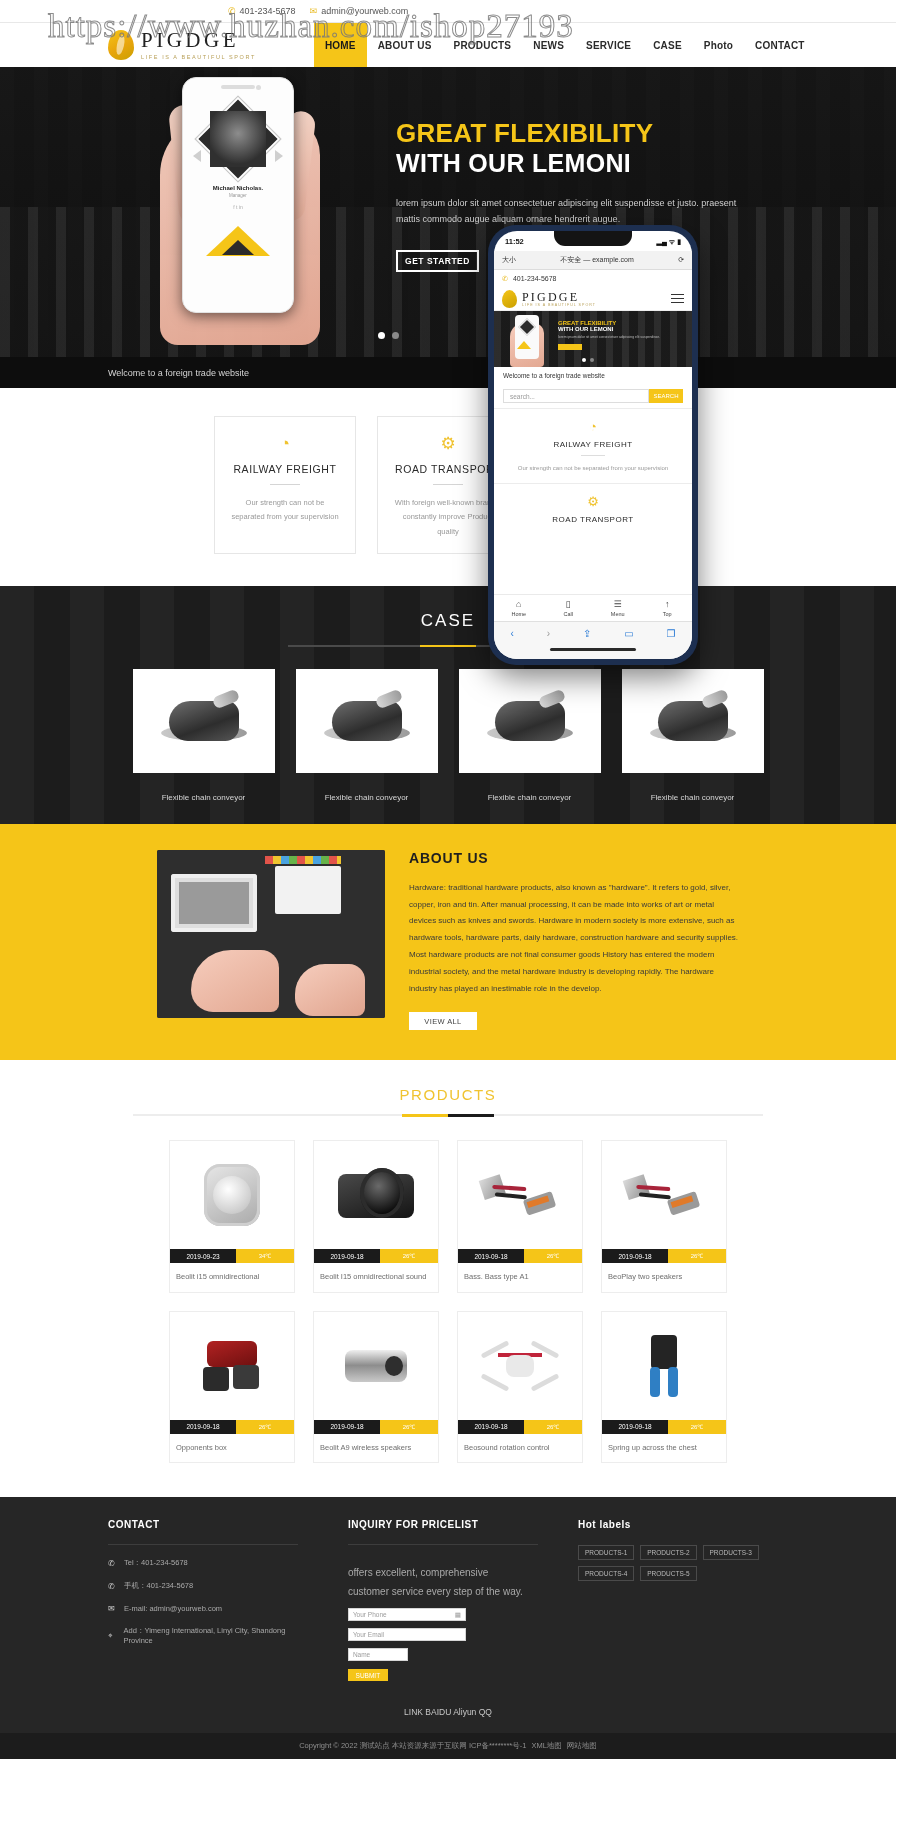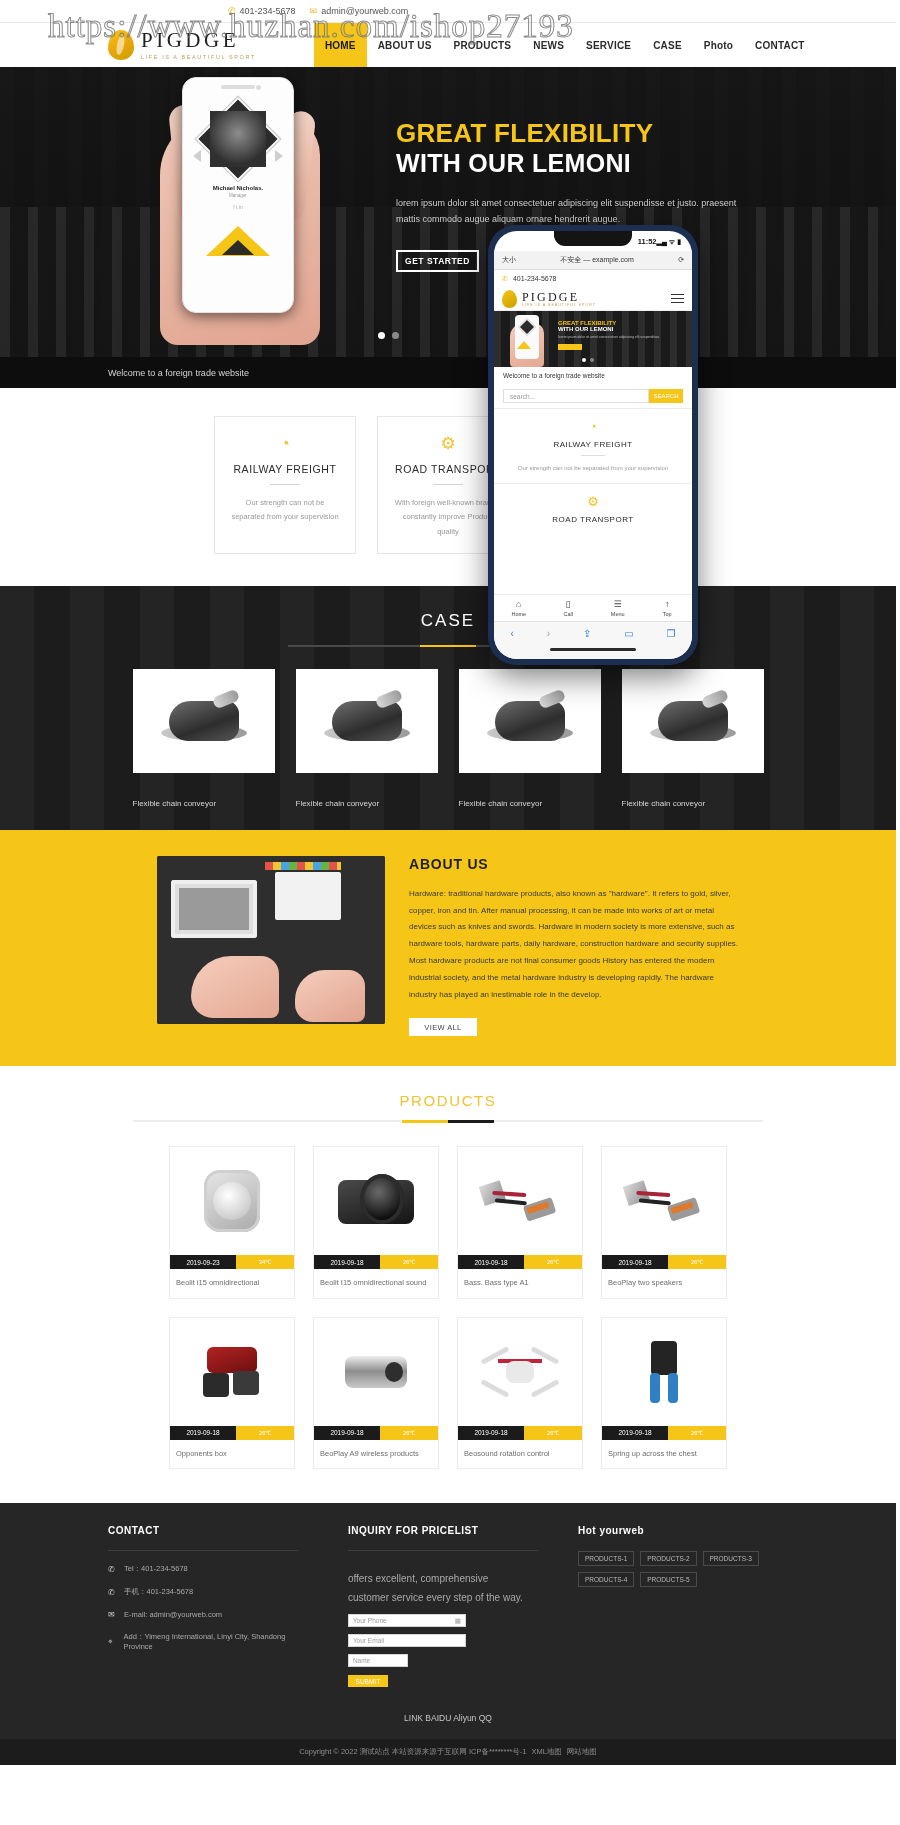--- a/index.html
+++ b/index.html
@@ -112,21 +112,21 @@
   .case-row { display:flex; justify-content:center; gap:21px; margin-top:22px; }
   .case-card { width:142px; }
   .case-img { width:142px; height:104px; background:#fff; display:flex;align-items:center;justify-content:center;}
   .mouse { width:86px;height:52px;position:relative;}
   .mouse .body{position:absolute;left:8px;top:6px;width:70px;height:40px;border-radius:34px 20px 22px 30px;
      background:linear-gradient(160deg,#6f6f6f,#2d2d2d 60%,#565656);}
   .mouse .sh{position:absolute;left:0;top:30px;width:86px;height:16px;border-radius:50%;
      background:linear-gradient(90deg,#c9c9c9,#9b9b9b);}
   .mouse .st{position:absolute;left:52px;top:-2px;width:26px;height:12px;border-radius:8px;
      background:linear-gradient(90deg,#d8d8d8,#9a9a9a); transform:rotate(-22deg);}
-  .case-cap { text-align:left; color:#d6d6d6; font-size:8px; margin-top:26px; }
+  .case-cap { text-align:center; color:#d6d6d6; font-size:8px; margin-top:20px; }
 
   
   .about { background:#f5c518; padding:26px 0 30px; display:flex; justify-content:center; gap:24px;}
   .about-img { width:228px; height:168px; border-radius:2px; position:relative; overflow:hidden;
      background:linear-gradient(135deg,#2a2a2a 0%,#3a3a3a 48%,#262626 100%); }
   .about-img .desk{position:absolute;inset:0;background:#2e2e2e;}
   .about-img .lap{position:absolute;left:14px;top:24px;width:86px;height:58px;background:#dedede;border-radius:3px;
      box-shadow:inset 0 0 0 4px #efefef;}
   .about-img .lap:after{content:"";position:absolute;left:8px;top:8px;right:8px;bottom:8px;background:#9a9a9a;}
   .about-img .pad{position:absolute;left:118px;top:16px;width:66px;height:48px;background:#f2f2f2;border-radius:2px;}
@@ -211,21 +211,21 @@
   .tag { border:1px solid #4a4a4a; color:#b9b9b9; font-size:6.5px; padding:3px 6px; }
   .f-link { text-align:center; color:#c7c7c7; font-size:8.5px; margin-top:26px; padding-bottom:16px;}
   .f-bar { background:#1c1c1c; height:26px; display:flex;align-items:center;justify-content:center;
      color:#8f8f8f; font-size:7.5px; gap:5px;}
 
   
   .iphone { position:absolute; left:488px; top:225px; width:210px; height:440px;
      background:#1d2f50; border-radius:28px; padding:6px; box-shadow:0 12px 30px rgba(0,0,0,.5); z-index:40;}
   .iphone .screen { width:100%; height:100%; background:#fff; border-radius:23px; overflow:hidden; position:relative;}
   .ip-notch{position:absolute;left:50%;transform:translateX(-50%);top:0;width:78px;height:15px;background:#141414;border-radius:0 0 11px 11px;z-index:5;}
-  .ip-status{height:20px;display:flex;align-items:center;justify-content:flex-end;padding:8px 11px;font-size:7.5px;font-weight:bold;color:#111;}
+  .ip-status{height:20px;display:flex;align-items:center;justify-content:space-between;padding:8px 11px;font-size:7.5px;font-weight:bold;color:#111;}
   .ip-sig{display:flex;gap:3px;align-items:center;font-size:7px;}
   .ip-url{height:19px;background:#f2f2f2;display:flex;align-items:center;justify-content:space-between;
      padding:0 8px;font-size:7px;color:#333;border-bottom:1px solid #dcdcdc;}
   .ip-phone{height:17px;display:flex;align-items:center;gap:5px;padding:0 8px;font-size:7px;color:#333;}
   .ip-logo{height:24px;display:flex;align-items:center;justify-content:space-between;padding:0 8px;border-bottom:1px solid #eee;}
   .ip-logo .lm{width:15px;height:18px;border-radius:50% 50% 50% 50%/60% 60% 40% 40%;
      background:linear-gradient(150deg,#f5c518,#caa000);}
   .ip-logo .lt{font-family:"Liberation Serif",serif;font-size:12px;letter-spacing:2.2px;color:#222;line-height:1;}
   .ip-logo .ls{font-size:3.6px;letter-spacing:1px;color:#b9a15a;}
   .ip-burger{display:flex;flex-direction:column;gap:2.5px;}
@@ -507,21 +507,21 @@
       <div class="prod">
         <div class="prod-img">
             <div class="g-valve">
               <div class="c"></div>
             </div>
           </div>
         <div class="prod-meta">
           <div class="prod-date">2019-09-18</div>
           <div class="prod-temp">26℃</div>
         </div>
-        <div class="prod-name">BeoPlay A9 wireless products</div>
+        <div class="prod-name">Beolit A9 wireless speakers</div>
       </div>
 
       <div class="prod">
         <div class="prod-img">
             <div class="g-drone">
               <div class="p p1"></div>
               <div class="p p2"></div>
               <div class="p p3"></div>
               <div class="p p4"></div>
               <div class="r"></div>
@@ -587,21 +587,21 @@
         <div class="f-input">
           <span>Your Email</span>
         </div>
         <div class="f-input" style="width:60px">
           <span>Name</span>
         </div>
         <div class="f-sub">SUBMIT</div>
       </div>
 
       <div class="f-col c3">
-        <h5>Hot yourweb</h5>
+        <h5>Hot labels</h5>
         <div class="tags">
           <span class="tag">PRODUCTS-1</span>
           <span class="tag">PRODUCTS-2</span>
           <span class="tag">PRODUCTS-3</span>
           <span class="tag">PRODUCTS-4</span>
           <span class="tag">PRODUCTS-5</span>
         </div>
       </div>
     </div>
 

